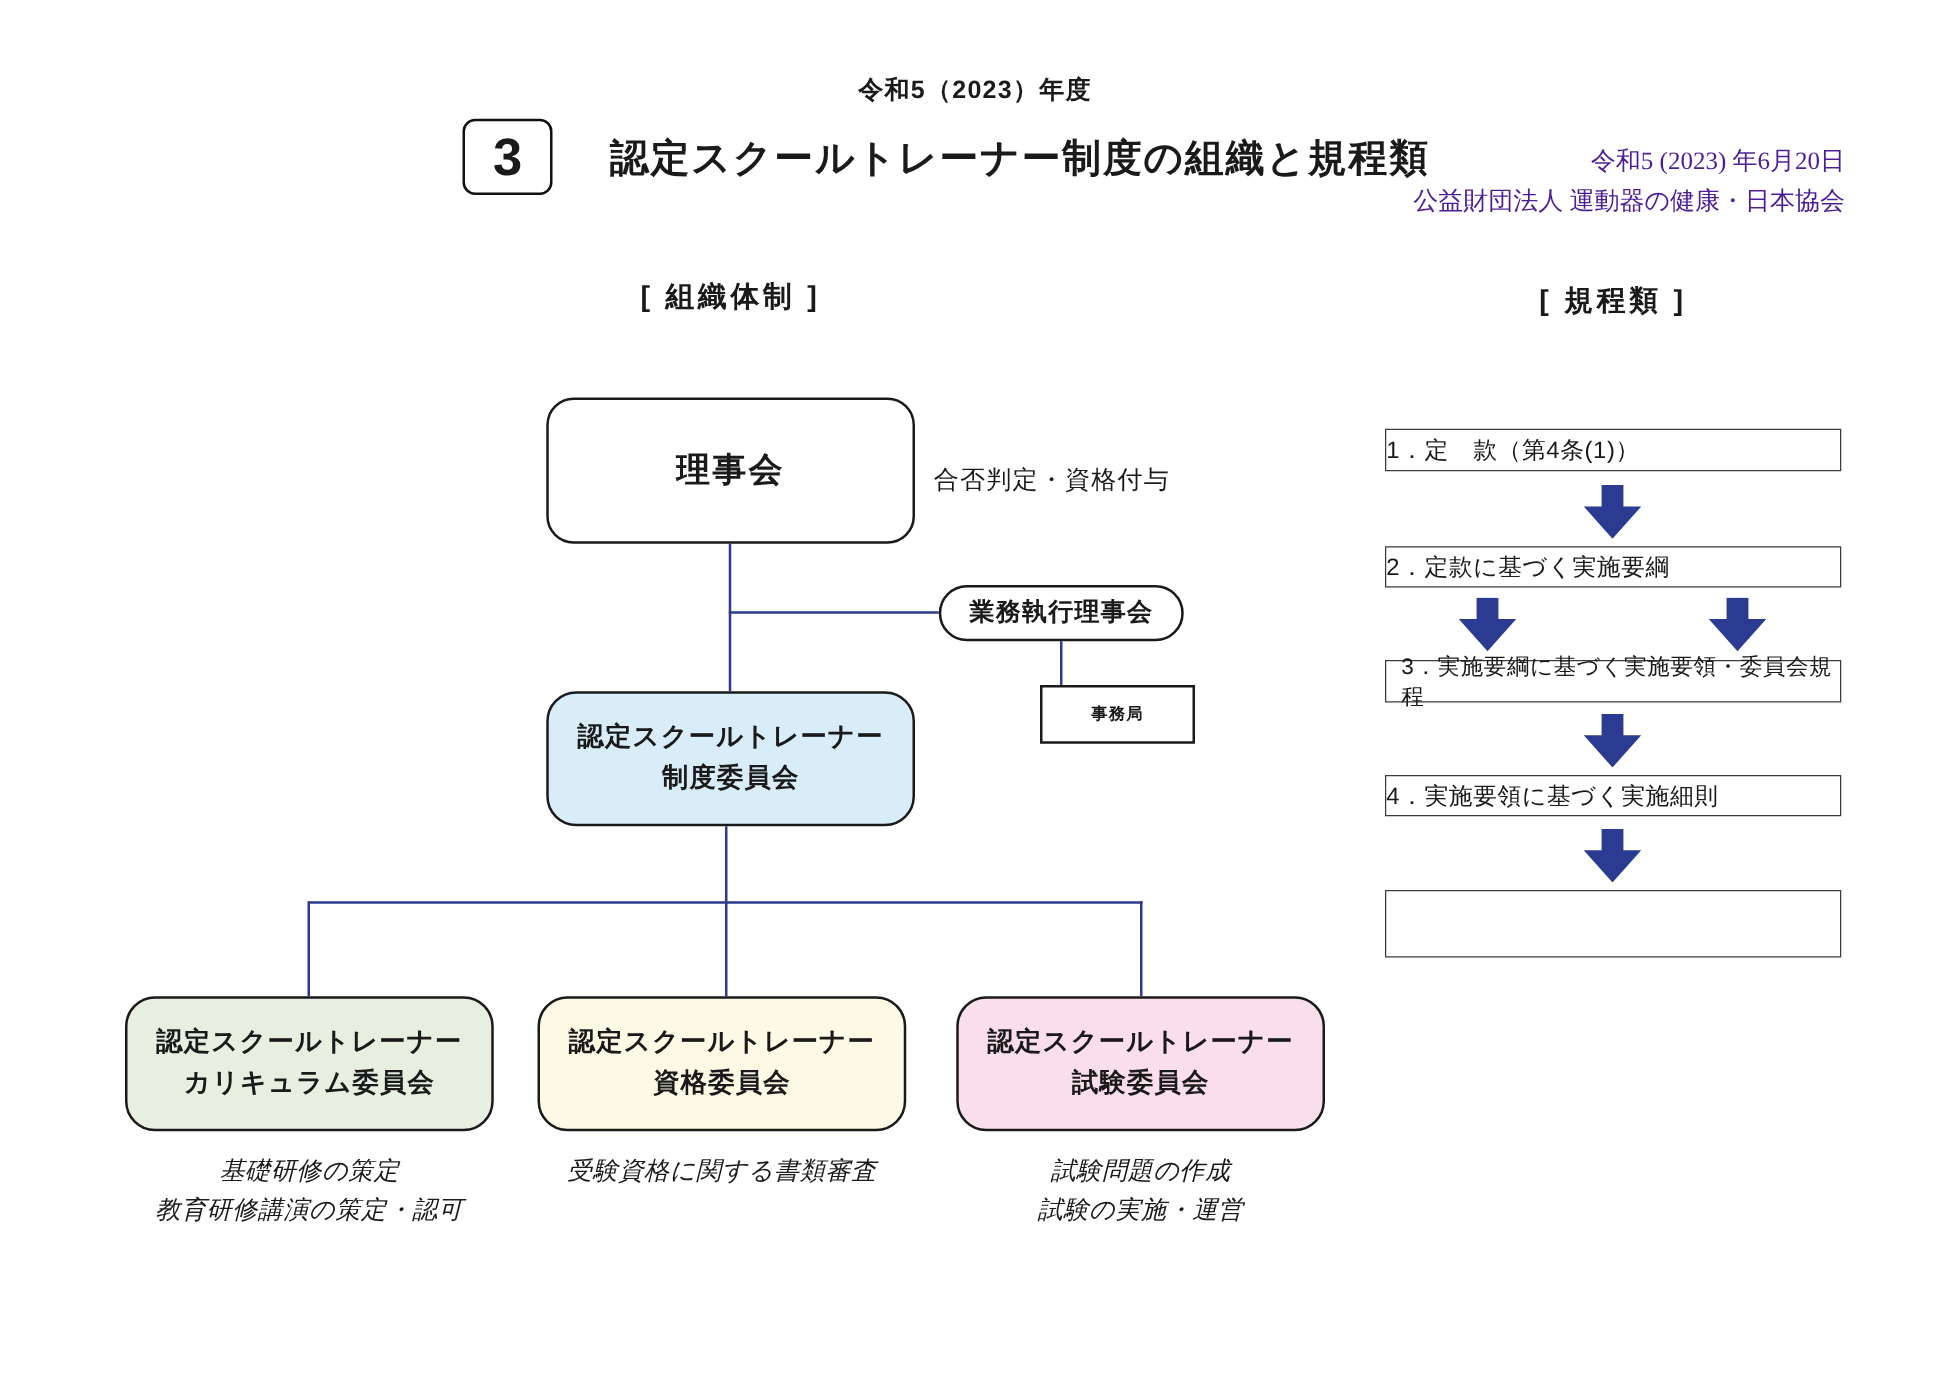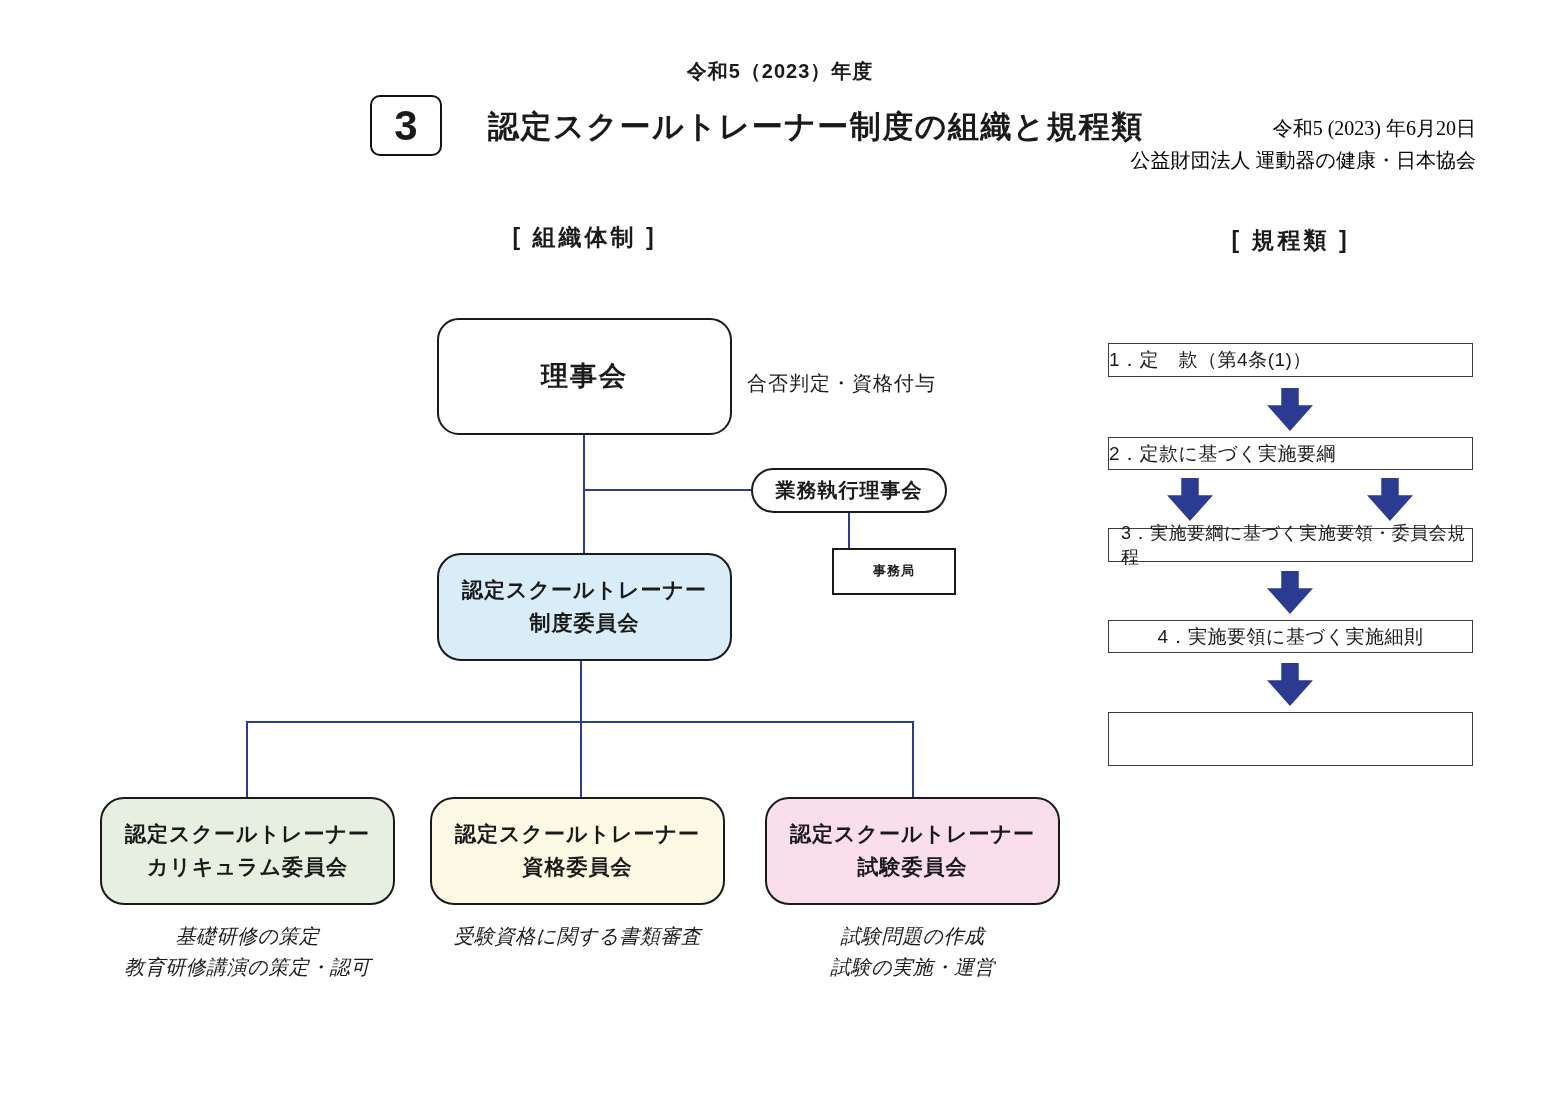--- a/index.html
+++ b/index.html
@@ -23,21 +23,21 @@
     border: 2.5px solid #111; border-radius: 10px;
     display: flex; align-items: center; justify-content: center;
     font-size: 42px; font-weight: bold;
   }
   .main-title {
     left: 488px; top: 106px;
     font-size: 31px; font-weight: bold; letter-spacing: 1.5px;
   }
   .date-line, .org-line {
     font-family: "Liberation Serif", "DejaVu Serif", serif;
-    right: 84px; text-align: right; font-size: 20px; color: #000000;
+    right: 84px; text-align: right; font-size: 20px; color: #4c1d95;
   }
   .date-line { top: 115px; }
   .org-line  { top: 147px; }
 
   
   .sec-head {
     font-size: 23px; font-weight: bold; letter-spacing: 3px;
     text-align: center;
   }
   .sec-head.org  { left: 437px; top: 222px; width: 295px; }
@@ -84,21 +84,21 @@
   
   .reg-box {
     left: 1108px; width: 365px;
     border: 1.5px solid #3c3c3c; background: #fff;
     display: flex; flex-direction: column; justify-content: center;
     font-size: 19px; letter-spacing: 0.5px;
   }
   .r1 { top: 343px; height: 34px; }
   .r2 { top: 437px; height: 33px; }
   .r3 { top: 528px; height: 34px; font-size: 18px; padding-left: 12px; }
-  .r4 { top: 620px; height: 33px; text-align: center; }
+  .r4 { top: 620px; height: 33px; }
   .r5 { top: 712px; height: 54px; }
   .reg-sub { font-size: 15.5px; padding-left: 28px; letter-spacing: 0; }
 
   .arrow {
     width: 46px; height: 43px; background: #2b3b92;
     clip-path: polygon(31% 0, 69% 0, 69% 40%, 100% 40%, 50% 100%, 0 40%, 31% 40%);
   }
   .a1 { left: 1267px; top: 388px; }
   .a2 { left: 1167px; top: 478px; }
   .a3 { left: 1367px; top: 478px; }

